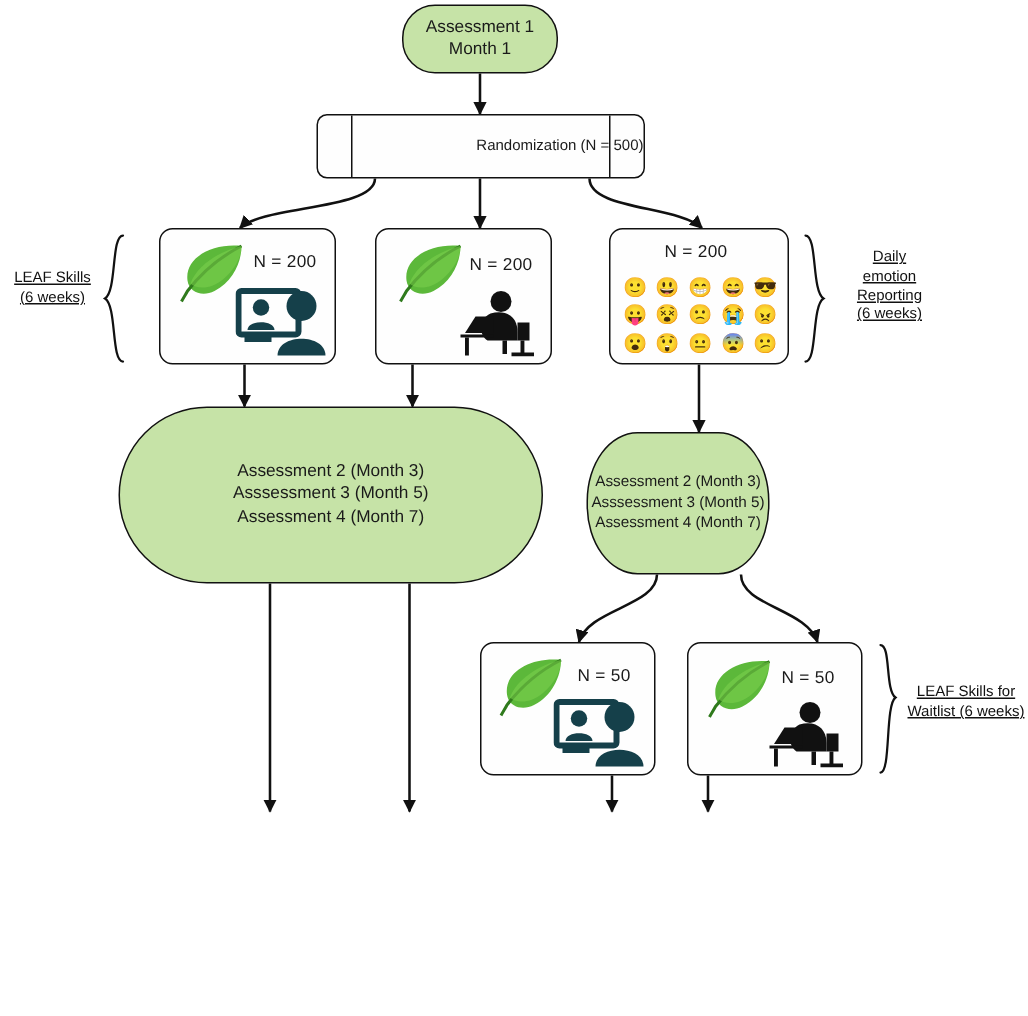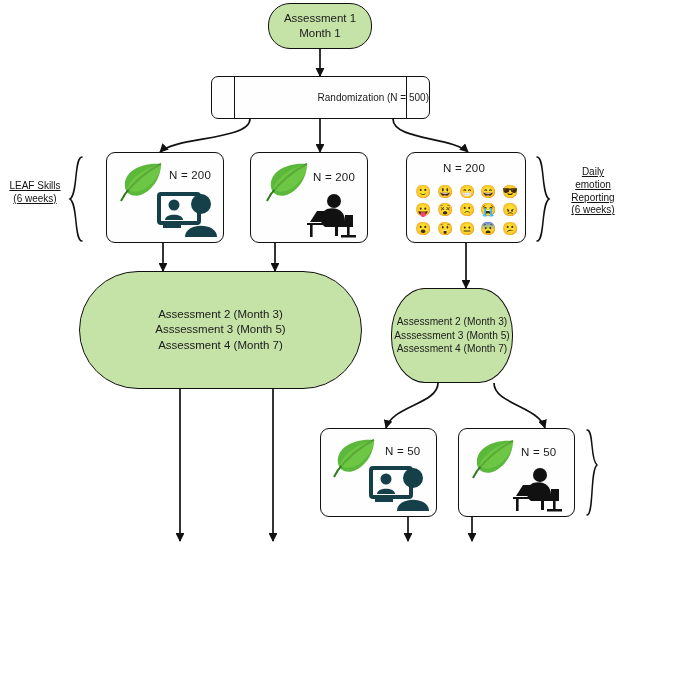--- a/index.html
+++ b/index.html
@@ -163,20 +163,22 @@
   </div>
 
   <div class="bracket-label" style="left:2px; top:180px; width:66px;">LEAF Skills
 (6 weeks)</div>
 
   <div class="bracket-label" style="left:556px; top:166px; width:74px;">Daily
 emotion
 Reporting
 (6 weeks)</div>
 
+  <div class="bracket-label" style="left:602px; top:456px; width:84px;">LEAF Skills for
+Waitlist (6 weeks)</div>
 
   <div class="node white arm" style="left:106px; top:152px; width:118px; height:91px;">
     <span class="n-label" style="left:62px; top:16px;">N = 200</span>
     <span class="leaf" style="left:10px; top:8px;">
       <svg width="48" height="42" viewBox="0 0 48 42">
         <path d="M44 3 C24 1, 6 11, 8 26 C9 34, 18 37, 26 33 C38 27, 44 14, 44 3 Z" fill="#5cb83a"></path>
         <path d="M44 3 C30 10, 18 20, 8 33 C7 35, 5 38, 4 40" stroke="#2f7a1c" stroke-width="2" fill="none"></path>
         <path d="M44 3 C30 6, 14 16, 10 28 C14 32, 24 32, 32 25 C40 18, 44 10, 44 3 Z" fill="#7ed14e" opacity="0.55"></path>
       </svg>
     </span>

